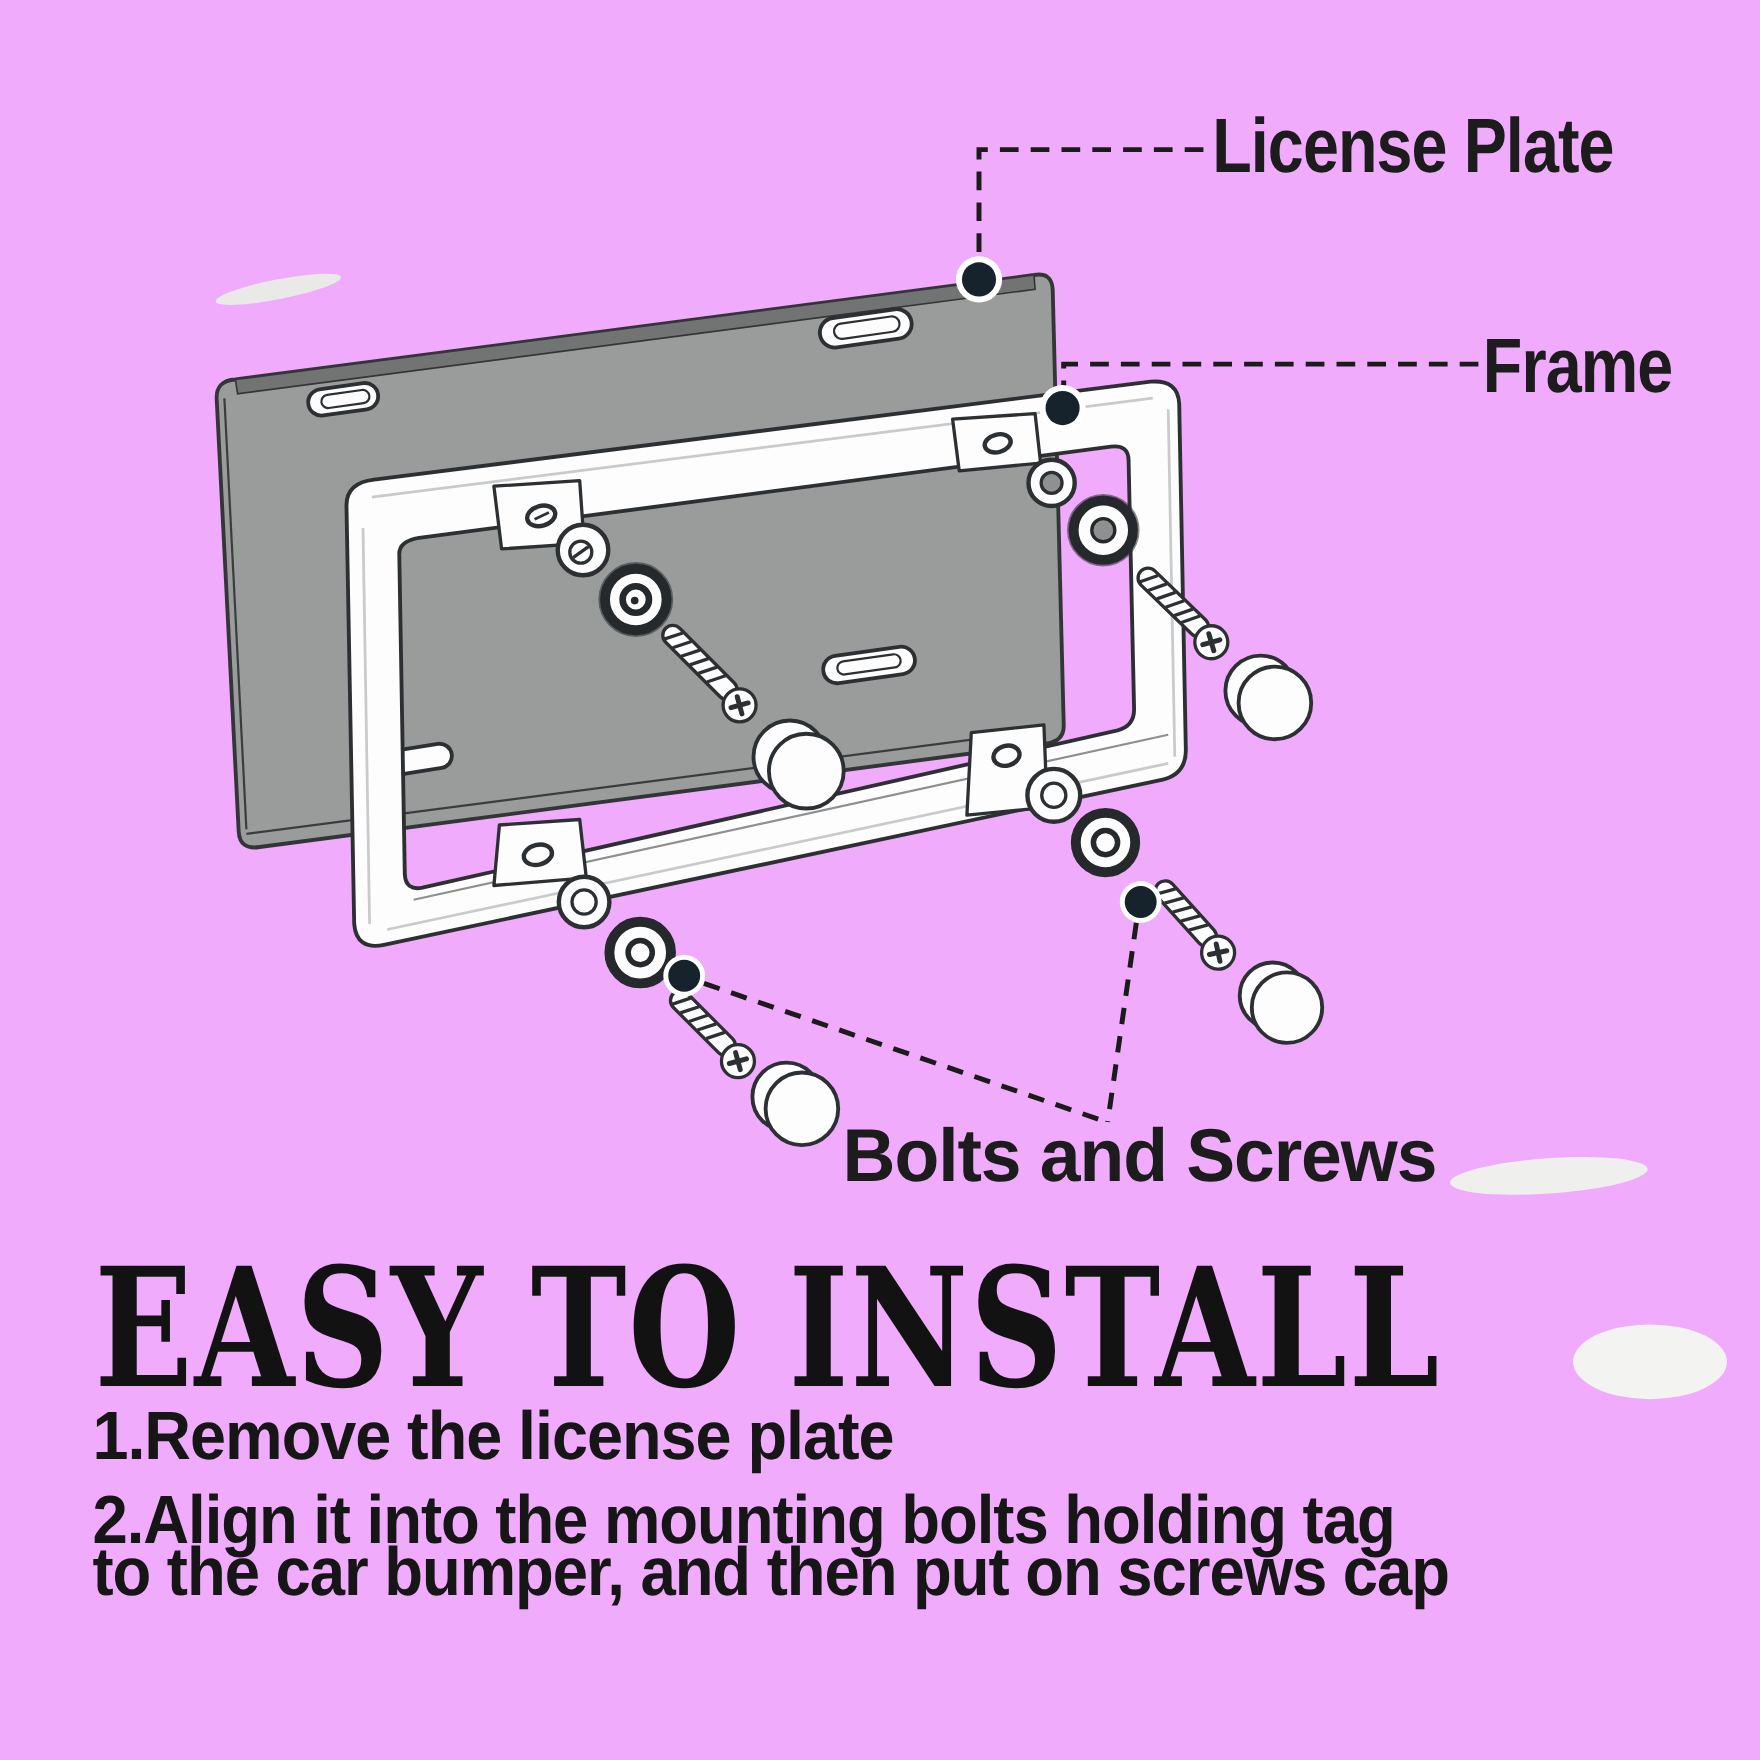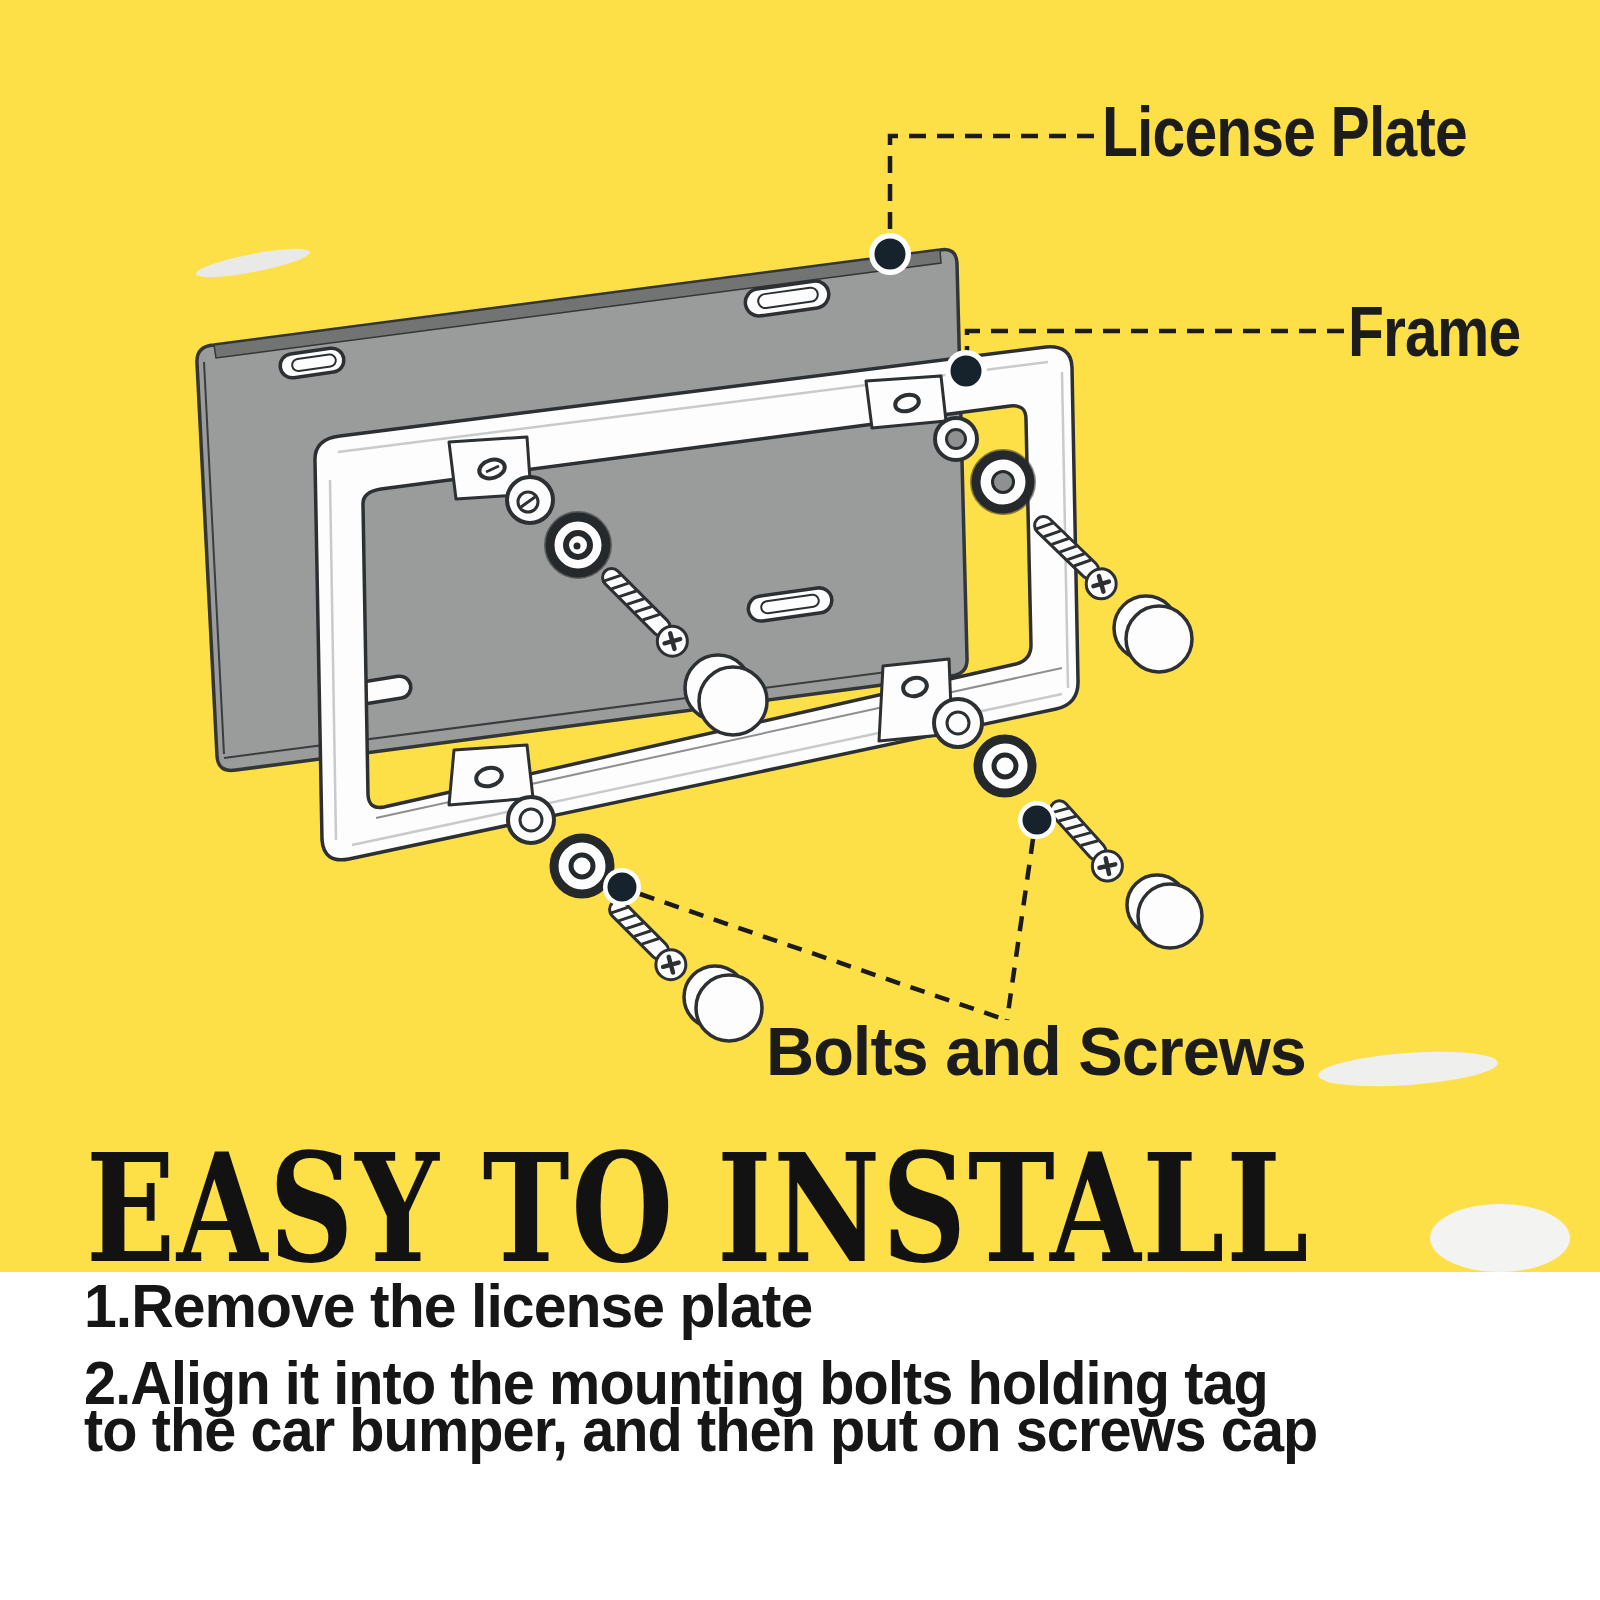--- a/index.html
+++ b/index.html
@@ -1,17 +1,17 @@
 <!DOCTYPE html>
 <html><head>
 <meta charset="utf-8">
 <style>
   html,body{margin:0;padding:0;background:#ffffff;}
   body{width:1600px;height:1600px;overflow:hidden;}
-  .canvas{position:relative;width:1600px;height:1272px;background:#fde047;
+  .canvas{position:relative;width:1600px;height:1600px;background:#f0abfc;
           font-family:"Liberation Sans",sans-serif;color:#1a1a1a;}
   svg{position:absolute;left:0;top:0;}
   .callout{position:absolute;font-weight:bold;font-size:70px;letter-spacing:-1px;
            transform-origin:left top;white-space:nowrap;color:#1c1c1c;}
   .callout-lp{left:1102px;top:92px;transform:scaleX(.84);}
   .callout-fr{left:1348px;top:292px;transform:scaleX(.84);}
   .callout-bs{left:766px;top:1012px;font-size:68px;transform:scaleX(.98);}
   .heading{position:absolute;left:86px;top:1126px;margin:0;
            font-family:"DejaVu Serif",serif;font-weight:bold;font-size:150px;
            line-height:1.1;letter-spacing:2px;transform:scaleX(.78);

